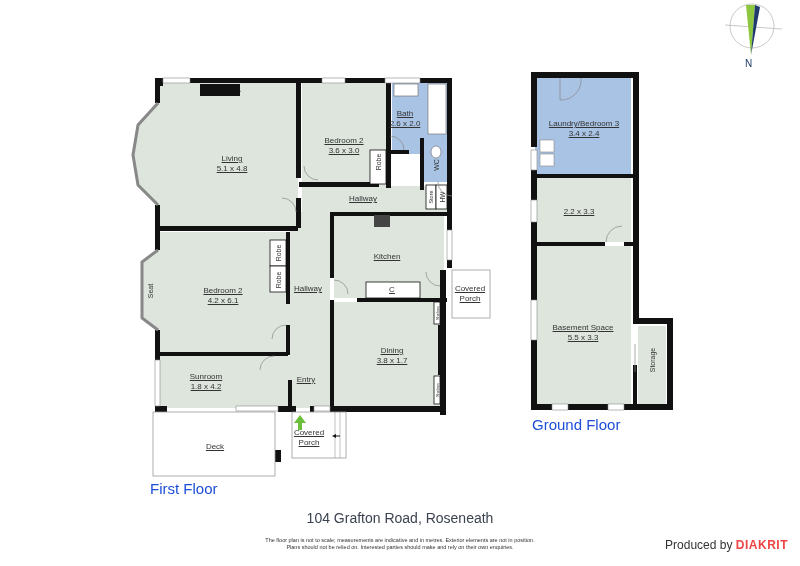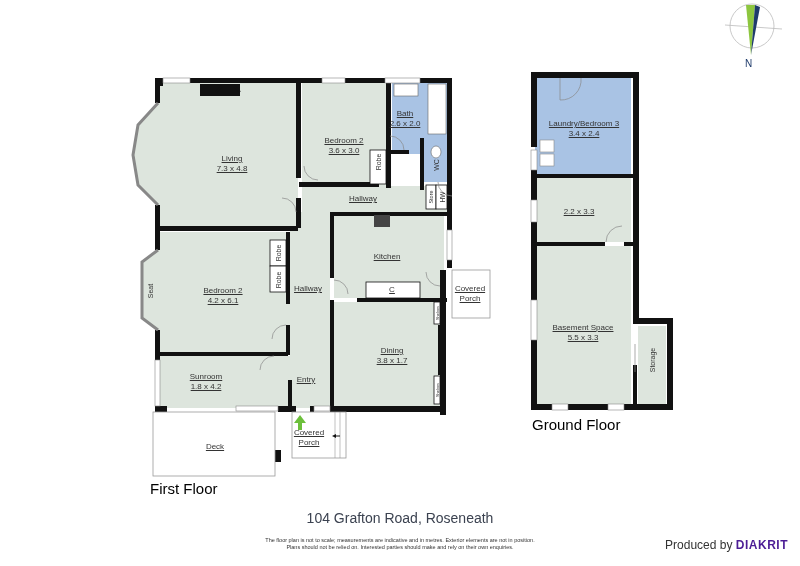--- a/index.html
+++ b/index.html
@@ -1,25 +1,25 @@
 <!DOCTYPE html>
 <html><head>
 <meta charset="utf-8">
 <style>
   html, body { margin:0; padding:0; background:#ffffff; }
   body { width:800px; height:566px; position:relative; overflow:hidden; font-family:"Liberation Sans", sans-serif; }
   #plan { position:absolute; left:0; top:0; width:800px; height:566px; }
   .lbl { position:absolute; font-size:8px; color:#333; text-align:center; line-height:10px; white-space:nowrap; transform:translate(-50%,-50%);text-decoration:underline; }
   .lbl .dim { display:block; }
   .vlbl { position:absolute; font-size:7px; color:#333; white-space:nowrap; transform:translate(-50%,-50%) rotate(-90deg); }
-  .floor-title { position:absolute; font-size:15px; color:#000000; }
+  .floor-title { position:absolute; font-size:15px; color:#1d4ed8; }
   .address { position:absolute; left:0; width:800px; top:510px; text-align:center; font-size:14px; color:#3b4250; }
   .disclaimer { position:absolute; left:0; width:800px; top:537px; text-align:center; font-size:5.5px; color:#333; line-height:7px; }
   .producer { position:absolute; right:12px; top:538px; font-size:12px; color:#333; }
-  .producer b { font-weight:bold; letter-spacing:0.5px; color:#4c1d95; }
+  .producer b { font-weight:bold; letter-spacing:0.5px; color:#ef4444; }
   .compass-n { position:absolute; left:745px; top:58px; font-size:10px; color:#1f3b6b; }
 </style>
 </head>
 <body>
 
 <svg id="plan" viewBox="0 0 800 566" xmlns="http://www.w3.org/2000/svg">
 
   <g>
 
     <g fill="#dde5dd">
@@ -166,21 +166,21 @@
   <g>
     <circle cx="752" cy="26" r="22" fill="none" stroke="#bbb" stroke-width="0.8"></circle>
     <line x1="725" y1="25" x2="782" y2="29" stroke="#bbb" stroke-width="0.8"></line>
     <path d="M751 55 L746 5 L755 5 Z" fill="#8dc63f"></path>
     <path d="M751 55 L755 5 L760 7 Z" fill="#1f3b6b"></path>
   </g>
 </svg>
 
 <div class="lbl" style="left:232px;top:164px">
   <span>Living</span>
-  <span class="dim">7.3 x 4.8</span>
+  <span class="dim">5.1 x 4.8</span>
 </div>
 <div class="lbl" style="left:344px;top:146px">
   <span>Bedroom 2</span>
   <span class="dim">3.6 x 3.0</span>
 </div>
 <div class="lbl" style="left:405px;top:119px">
   <span>Bath</span>
   <span class="dim">2.6 x 2.0</span>
 </div>
 <div class="lbl" style="left:363px;top:199px">

